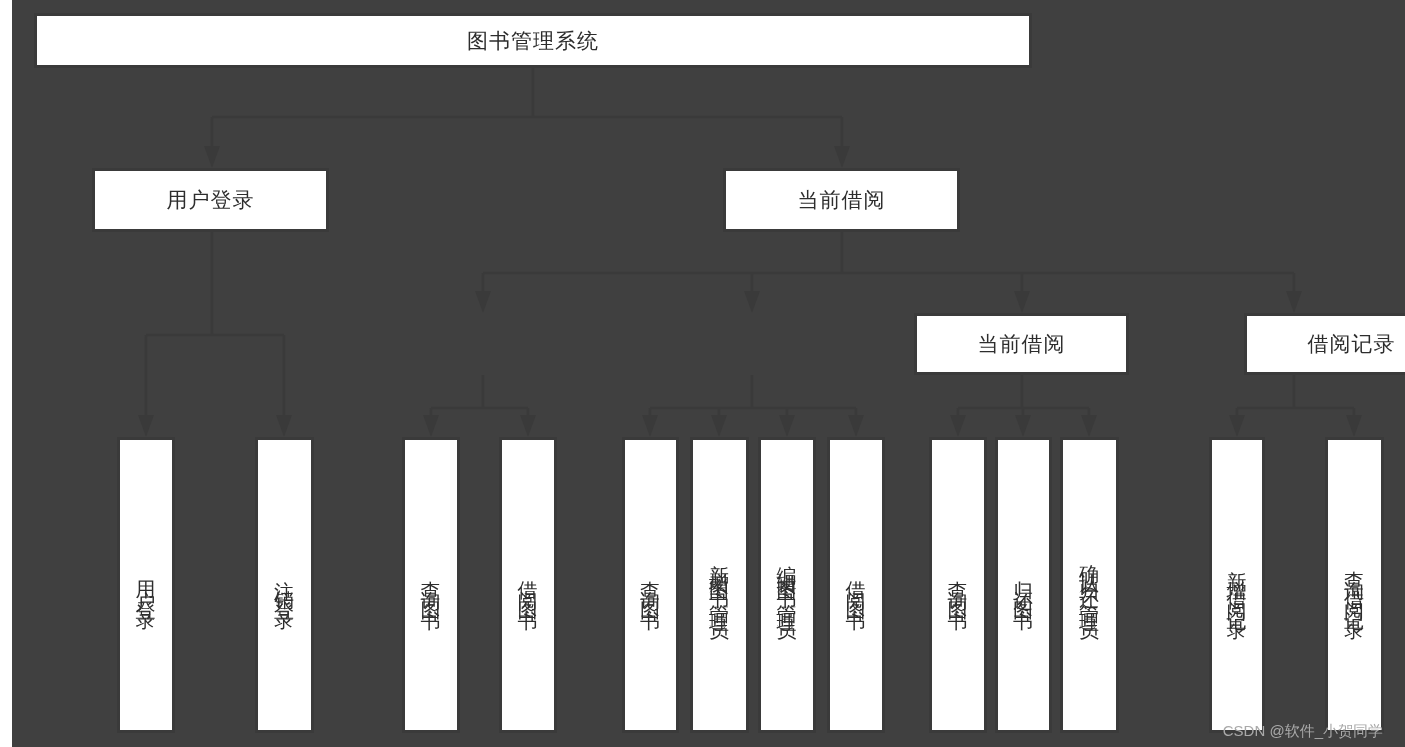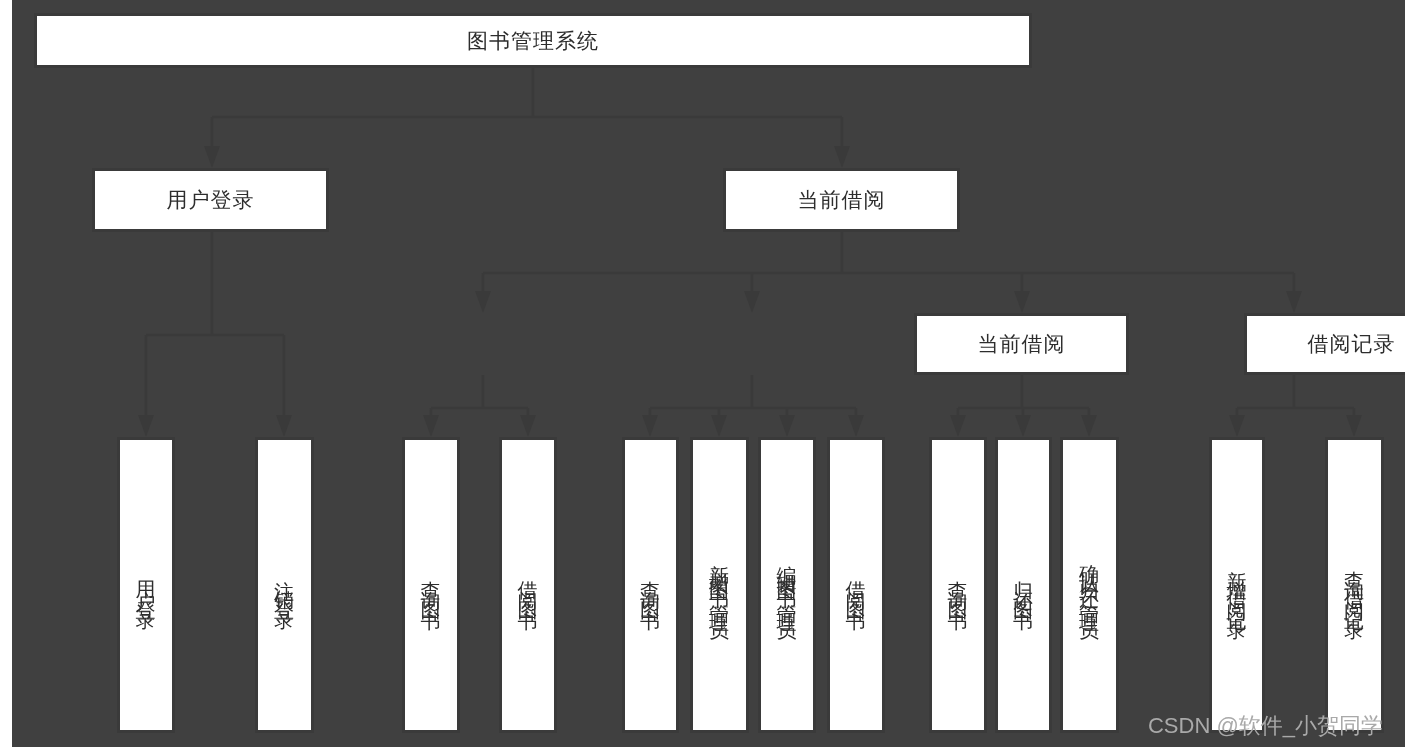--- a/index.html
+++ b/index.html
@@ -45,21 +45,21 @@
     font-size: 20px;
     line-height: 1;
     letter-spacing: 10px;
     white-space: nowrap;
     color: #2d2d2d;
   }
   #watermark {
     position: absolute;
     right: 34px;
     bottom: 6px;
-    font-size: 22px;
+    font-size: 15px;
     color: #a9a9a9;
     z-index: 3;
     white-space: nowrap;
   }
 </style>
 </head>
 <body>
 
 <div id="stage">
 

